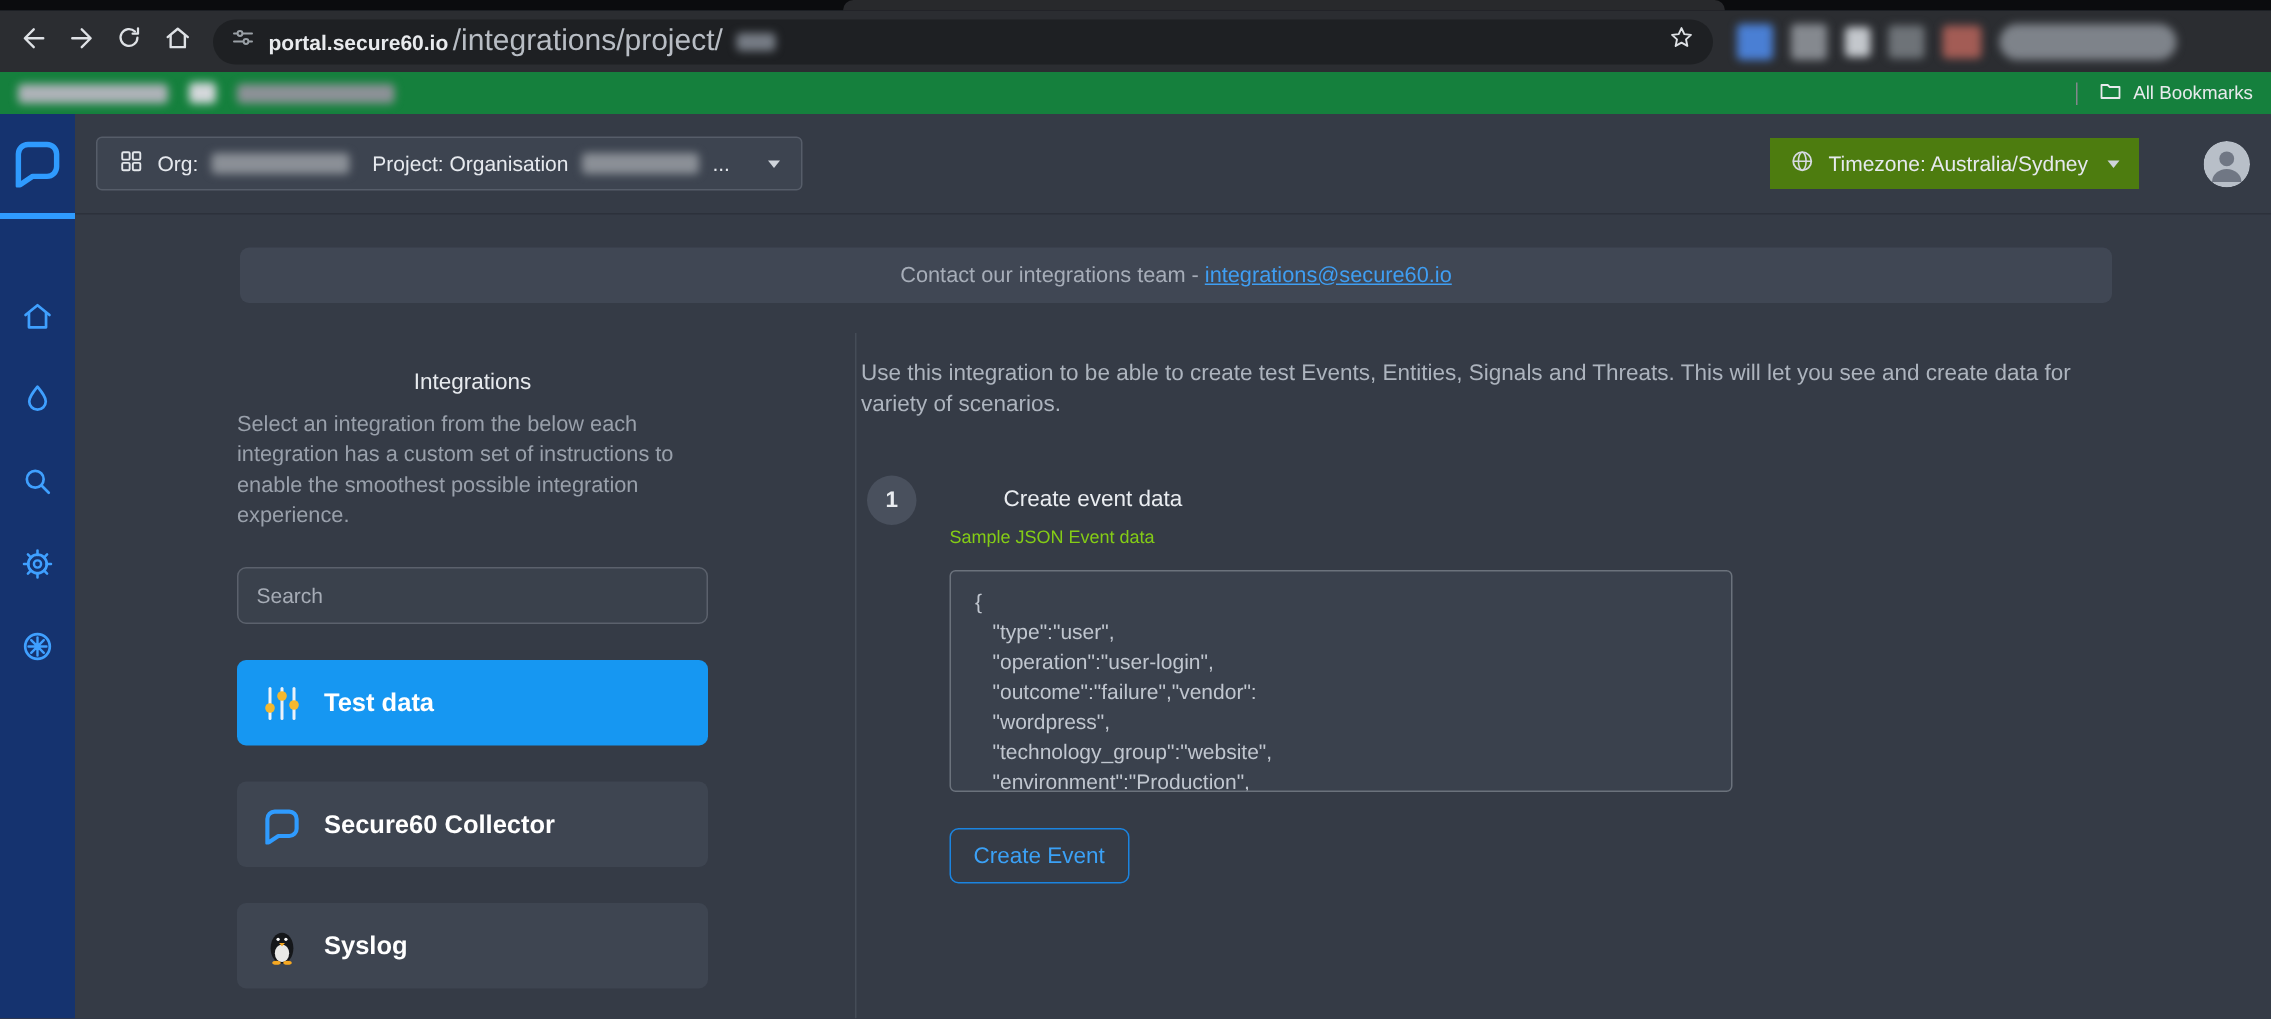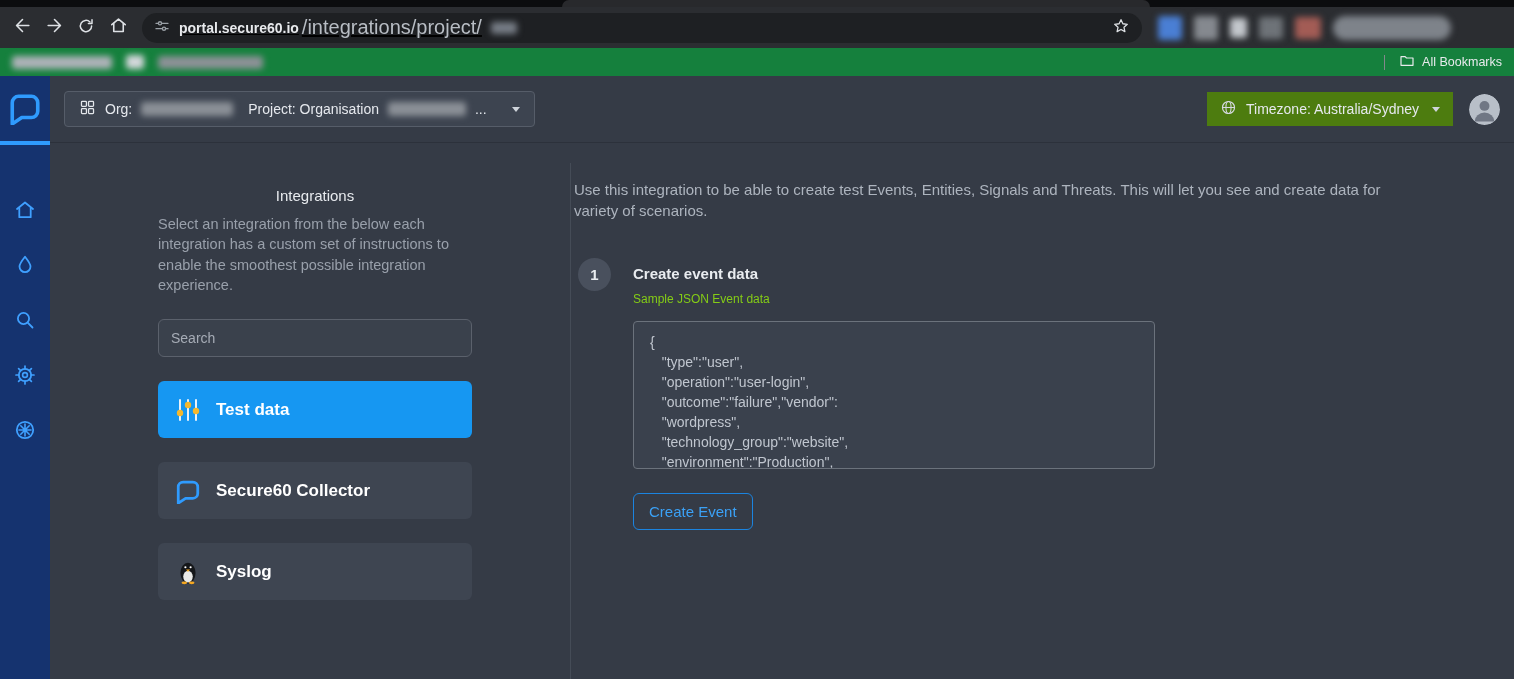--- a/index.html
+++ b/index.html
@@ -5,41 +5,41 @@
   * { box-sizing: border-box; margin: 0; padding: 0; }
   html,body { width:1514px; height:679px; overflow:hidden; }
   body { font-family:"Liberation Sans", sans-serif; background:#353b46; }
 
   
   .tabstrip { height:7px; background:#0b0c0e; position:relative; }
   .tab { position:absolute; left:562px; top:0; width:588px; height:7px; background:#28292c; border-radius:8px 8px 0 0; }
 
   .toolbar { height:41px; background:#2b2d31; display:flex; align-items:center; padding:0 6px; }
   .tb-btn { width:32px; height:32px; border-radius:50%; display:flex; align-items:center; justify-content:center; flex-shrink:0; cursor:pointer; }
-  .urlbar { width:1000px; height:30px; margin-left:8px; background:#1e2023; border-radius:15px; display:flex; align-items:center; padding:0 12px; gap:9px; cursor:text;text-decoration:underline; }
+  .urlbar { width:1000px; height:30px; margin-left:8px; background:#1e2023; border-radius:15px; display:flex; align-items:center; padding:0 12px; gap:9px; cursor:text; }
   .url-host { color:#e8eaed; font-size:14px; font-weight:700; white-space:nowrap; }
   .url-path { color:#b8bdc4; font-size:20px; white-space:nowrap; margin-left:-6px; }
   .urlbar .spacer { flex:1; }
   .redact { filter:blur(3px); border-radius:3px; }
   .ext-area { display:flex; align-items:center; gap:12px; margin-left:16px; }
   .bookmarksbar { height:28px; background:#15803d; display:flex; align-items:center; padding:0 12px; gap:14px; }
   .bm-spacer { flex:1; }
   .bm-divider { width:1px; height:15px; background:#83878c; }
   .bm-label { color:#e8eaed; font-size:12.5px; display:flex; align-items:center; gap:7px; cursor:pointer; }
 
   
   .app { display:flex; height:603px; }
   .leftnav { width:50px; background:#15336f; display:flex; flex-direction:column; align-items:center; flex-shrink:0; }
   .logo-wrap { padding:15px 0 12px; cursor:pointer; }
   .nav-accent { width:50px; height:4px; background:#2f9bfe; }
   .nav-icons { display:flex; flex-direction:column; gap:33px; margin-top:54px; }
   .nav-icons .nicon { width:22px; height:22px; cursor:pointer; }
 
   .app-main { flex:1; display:flex; flex-direction:column; background:#353b46; min-width:0; }
-  .app-topbar { height:67px; display:flex; align-items:center; padding:0 14px; border-bottom:1px solid #2c313b; flex-shrink:0; }
+  .app-topbar { height:67px; display:flex; align-items:center; padding:0 14px; border-bottom:1px solid #2c313b; flex-shrink:0;gap:27px; }
   .org-pill { display:flex; align-items:center; gap:9px; background:#3d4450; border:1px solid #565d69; border-radius:4px; height:36px; padding:0 14px; min-width:452px; color:#e6e9ee; font-size:14px; cursor:pointer; }
   .top-spacer { flex:1; }
   .tz-pill { display:flex; align-items:center; gap:9px; background:#4d7c0f; border-radius:0; height:34px; padding:0 13px; margin-right:16px; color:#e6e9ee; font-size:14px; cursor:pointer;text-align:center; }
   .caret { width:0; height:0; border-left:4.5px solid transparent; border-right:4.5px solid transparent; border-top:5px solid #cfd4db; margin-left:4px; }
   .avatar { width:31px; height:31px; border-radius:50%; overflow:hidden; cursor:pointer; flex-shrink:0; }
 
   .banner { margin:22px 106px 0 110px; height:37px; background:#404754; border-radius:6px; display:flex; align-items:center; justify-content:center; font-size:14.5px; color:#a6adb8; }
   .banner a { color:#3f9ef2; text-decoration:underline; margin-left:4px; cursor:pointer; }
 
   .content { display:flex; flex:1; margin-top:20px; min-height:0; }
@@ -53,21 +53,21 @@
   .int-item.active { background:#1697f2; }
   .int-item .iicon { width:26px; height:26px; flex-shrink:0; }
 
   .vdivider { width:1px; background:#454c57; margin-left:98px; flex-shrink:0; }
 
   .main-col { flex:1; padding:6px 60px 0 3px; min-width:0; }
   .main-title { font-size:33px; font-weight:600; color:#f2f4f6; letter-spacing:.2px; }
   .main-desc { margin-top:10px; font-size:15px; color:#adb4be; line-height:1.42; max-width:835px; }
   .step { display:flex; gap:22px; margin-top:36px; margin-left:4px; }
   .step-circle { width:33px; height:33px; background:#49505d; border-radius:50%; color:#e9ecf0; display:flex; align-items:center; justify-content:center; font-size:15px; font-weight:600; flex-shrink:0; }
-  .step-title { font-size:15px; font-weight:700; color:#e9ecf0; padding-top:7px; }
+  .step-title { font-size:15px; font-weight:400; color:#e9ecf0; padding-top:7px;margin-left:36px; }
   .sample-label { margin-top:10px; font-size:12px; color:#84cc16; font-weight:400; }
   .code-box { margin-top:15px; width:522px; height:148px; background:#3a414d; border:1px solid #6b727c; border-radius:4px; padding:10px 16px; font-size:14px; line-height:1.43; color:#c0c6cf; white-space:pre-wrap; overflow:hidden; cursor:text; }
   .create-btn { margin-top:24px; display:inline-block; padding:9px 15px; border:1px solid #1b84e0; border-radius:6px; background:transparent; color:#3ba1f6; font-size:15px; font-family:inherit; cursor:pointer; }
 </style>
 </head>
 <body>
 
 <div>
   <div class="tabstrip">
     <div class="tab"></div>
@@ -200,20 +200,24 @@
       </div>
       <div class="avatar">
         <svg width="31" height="31" viewBox="0 0 30 30">
             <circle cx="15" cy="15" r="15" fill="#b8bfc8"></circle>
             <circle cx="15" cy="11.5" r="4.8" fill="#707784"></circle>
             <path d="M5.5 26.5a9.5 8.5 0 0 1 19 0z" fill="#707784"></path>
           </svg>
       </div>
     </div>
 
+    <div class="banner">
+      <span>Contact our integrations team -</span>
+      <a>integrations@secure60.io</a>
+    </div>
 
     <div class="content">
 
       <aside class="int-panel">
         <div class="panel-title">Integrations</div>
         <p class="panel-desc">Select an integration from the below each integration has a custom set of instructions to enable the smoothest possible integration experience.</p>
         <input class="search-input" type="text" placeholder="Search" style="">
         <div class="int-list">
 
           <div class="int-item active">

